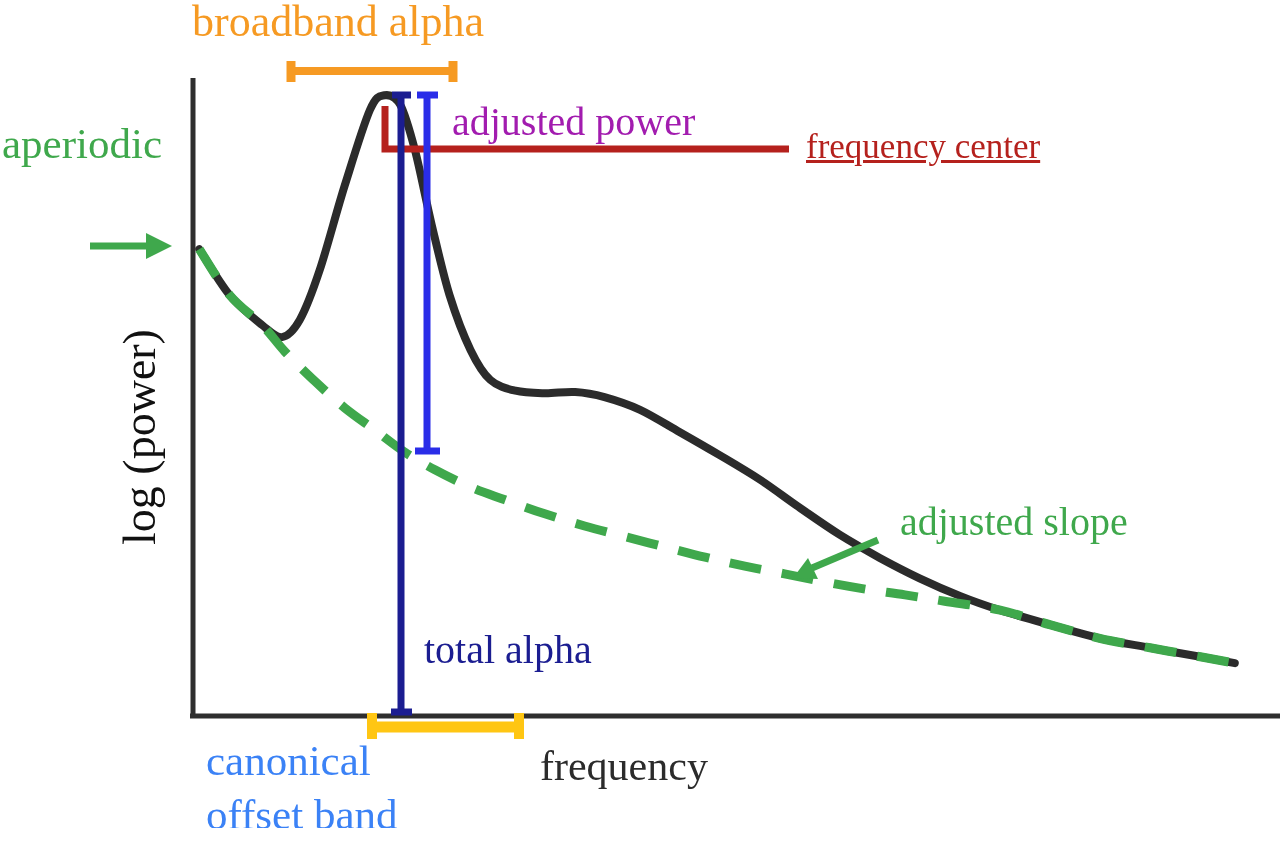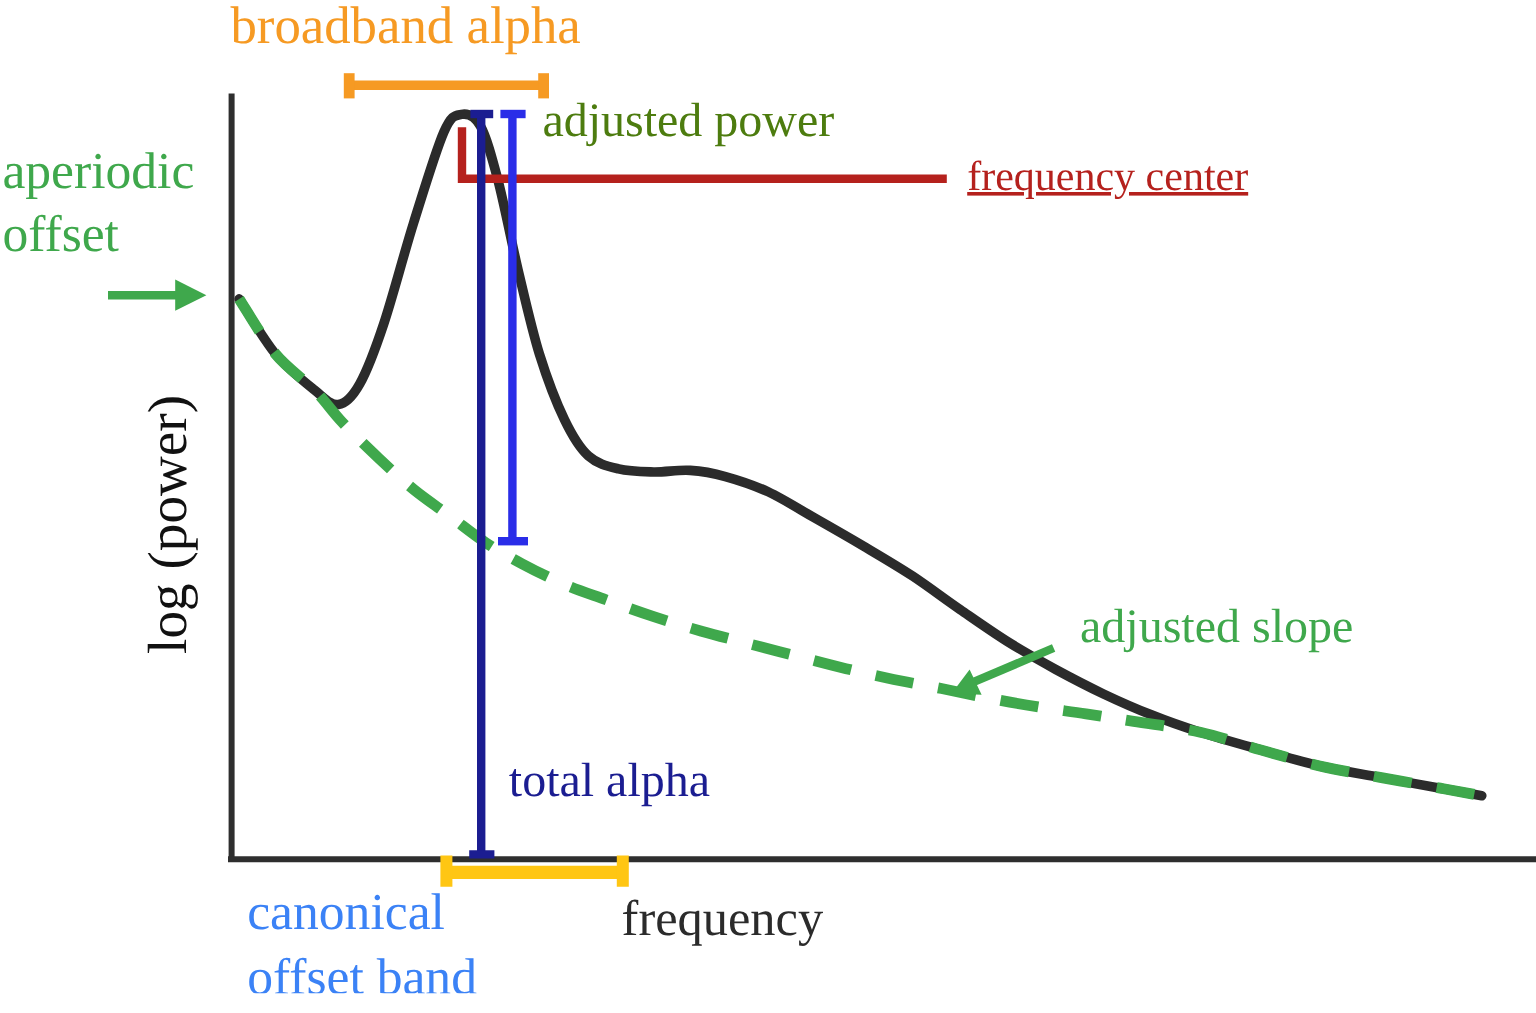--- a/index.html
+++ b/index.html
@@ -12,21 +12,21 @@
   }
   #fig svg{position:absolute;left:0;top:0;}
   .lbl{position:absolute;white-space:nowrap;line-height:1.18;}
   .lbl-broadband{left:192px;top:-4px;font-size:44px;}
   .lbl-adjusted{left:452px;top:76px;font-size:40px;}
   .lbl-freqcenter{left:806px;top:126px;font-size:35px;text-decoration:underline;}
   .lbl-offset{left:2px;top:118px;font-size:43px;line-height:1.22;}
   .lbl-slope{left:900px;top:498px;font-size:40px;}
   .lbl-total{left:424px;top:626px;font-size:40px;}
   .lbl-canonical{left:206px;top:734px;font-size:43px;line-height:1.26;}
-  .lbl-xaxis{left:518px;top:742px;font-size:42px;}
+  .lbl-xaxis{left:540px;top:742px;font-size:42px;}
   .lbl-yaxis{
     left:140px;top:437px;font-size:46px;
     transform:translate(-50%,-50%) rotate(-90deg);
   }
 </style>
 </head>
 <body>
 
 <div id="fig">
 
@@ -70,27 +70,26 @@
     </g>
 
     <g>
       <line x1="878" y1="540" x2="812" y2="568" stroke-width="7" stroke="#3fa84c"></line>
       <polygon points="793,578 808,558 818,579" fill="#3fa84c"></polygon>
     </g>
   </svg>
 
   <div class="lbl lbl-broadband" style="color: rgb(246, 154, 35);">broadband alpha</div>
 
-  <div class="lbl lbl-adjusted" style="color: #4d7c0f;">adjusted power</div>
+  <div class="lbl lbl-adjusted" style="color: #a21caf; margin-top: 22px;">adjusted power</div>
 
   <div class="lbl lbl-freqcenter" style="color: rgb(181, 33, 29);">frequency center</div>
 
   <div class="lbl lbl-offset" style="color: rgb(63, 168, 76);">
     <div>aperiodic</div>
-    <div>offset</div>
   </div>
 
   <div class="lbl lbl-slope" style="color: rgb(63, 168, 76);">adjusted slope</div>
 
   <div class="lbl lbl-total" style="color: rgb(27, 29, 145);">total alpha</div>
 
   <div class="lbl lbl-canonical" style="color: #3b82f6;">
     <div>canonical</div>
     <div>offset band</div>
   </div>

